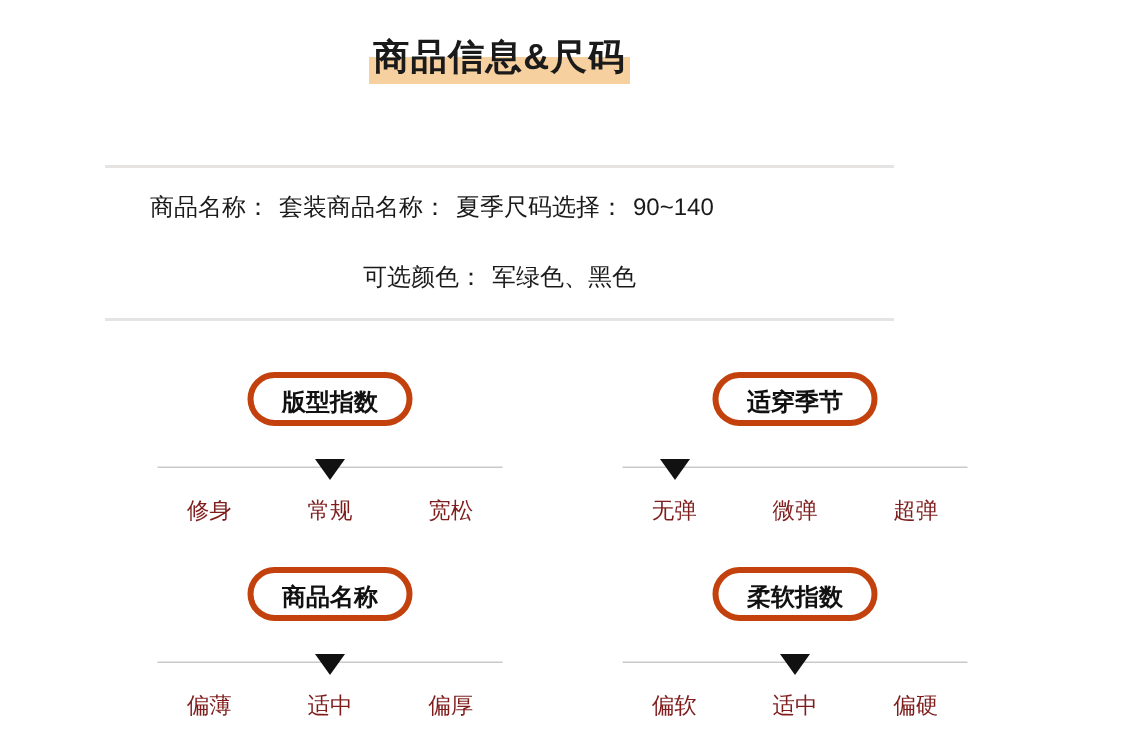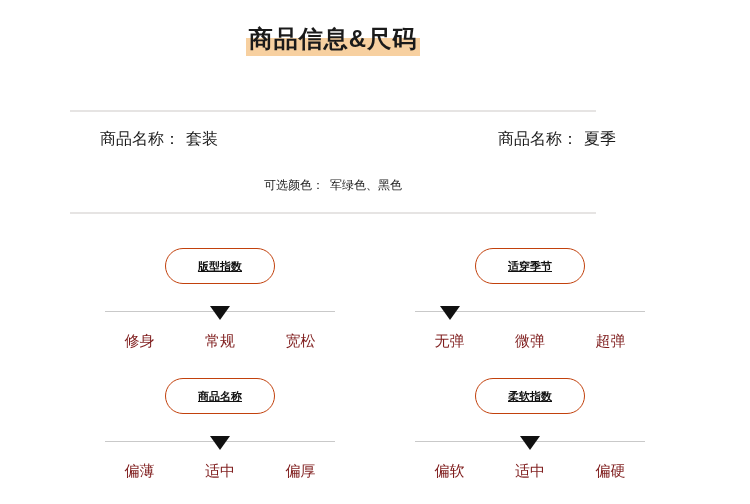--- a/index.html
+++ b/index.html
@@ -25,57 +25,55 @@
   }
 
   
   .divider { height: 2px; background: #e6e4e3; margin: 0 70px; }
   .divider.top { margin-top: 54px; }
   .divider.mid { margin-top: 15px; }
 
   
   .info-row-1 {
     display: flex;
-    justify-content: space-between;
     padding: 0 50px 0 100px;
     margin-top: 15px;
     font-size: 16px;
     line-height: 23px;
   }
   .info-row-2 {
     text-align: center;
     margin-top: 24px;
-    font-size: 12px;
+    font-size: 16px;
     line-height: 23px;
   }
   .info-item { white-space: nowrap; }
   .info-value { margin-left: 6px; }
 
   
   .index-grid {
     display: grid;
     grid-template-columns: 230px 230px;
     column-gap: 80px;
     row-gap: 29px;
     padding: 34px 105px 0;
   }
   .index-cell { width: 230px; }
   .index-pill {
     width: 110px; height: 36px;
     box-sizing: border-box;
     margin: 0 auto;
-    border: 1px solid #c2410c;
+    border: 4px solid #c2410c;
     border-radius: 18px;
     background: #ffffff;
     text-align: center;
     line-height: 34px;
-    font-size: 11px;
+    font-size: 16px;
     font-weight: 600;
     color: #111111;
-    text-decoration: underline;
   }
   .scale { position: relative; margin-top: 16px; height: 26px; }
   .scale-line {
     position: absolute; top: 11px; left: 0; right: 0;
     height: 1px; background: #c9c9c9;
   }
   .marker {
     position: absolute; top: 6px;
     width: 0; height: 0;
     border-left: 10px solid transparent;
@@ -100,20 +98,21 @@
 
   <div class="title-wrap">
     <span class="page-title">商品信息&amp;尺码</span>
   </div>
 
   <div class="divider top"></div>
 
   <div class="info-row-1">
     <span class="info-item"><span>商品名称：</span><span class="info-value">套装</span></span>
     <span class="info-item"><span>商品名称：</span><span class="info-value">夏季</span></span>
+    <span class="info-item"><span>尺码选择：</span><span class="info-value">90~140</span></span>
   </div>
 
   <div class="info-row-2">
     <span class="info-item"><span>可选颜色：</span><span class="info-value">军绿色、黑色</span></span>
   </div>
 
   <div class="divider mid"></div>
 
   <div class="index-grid">
 

